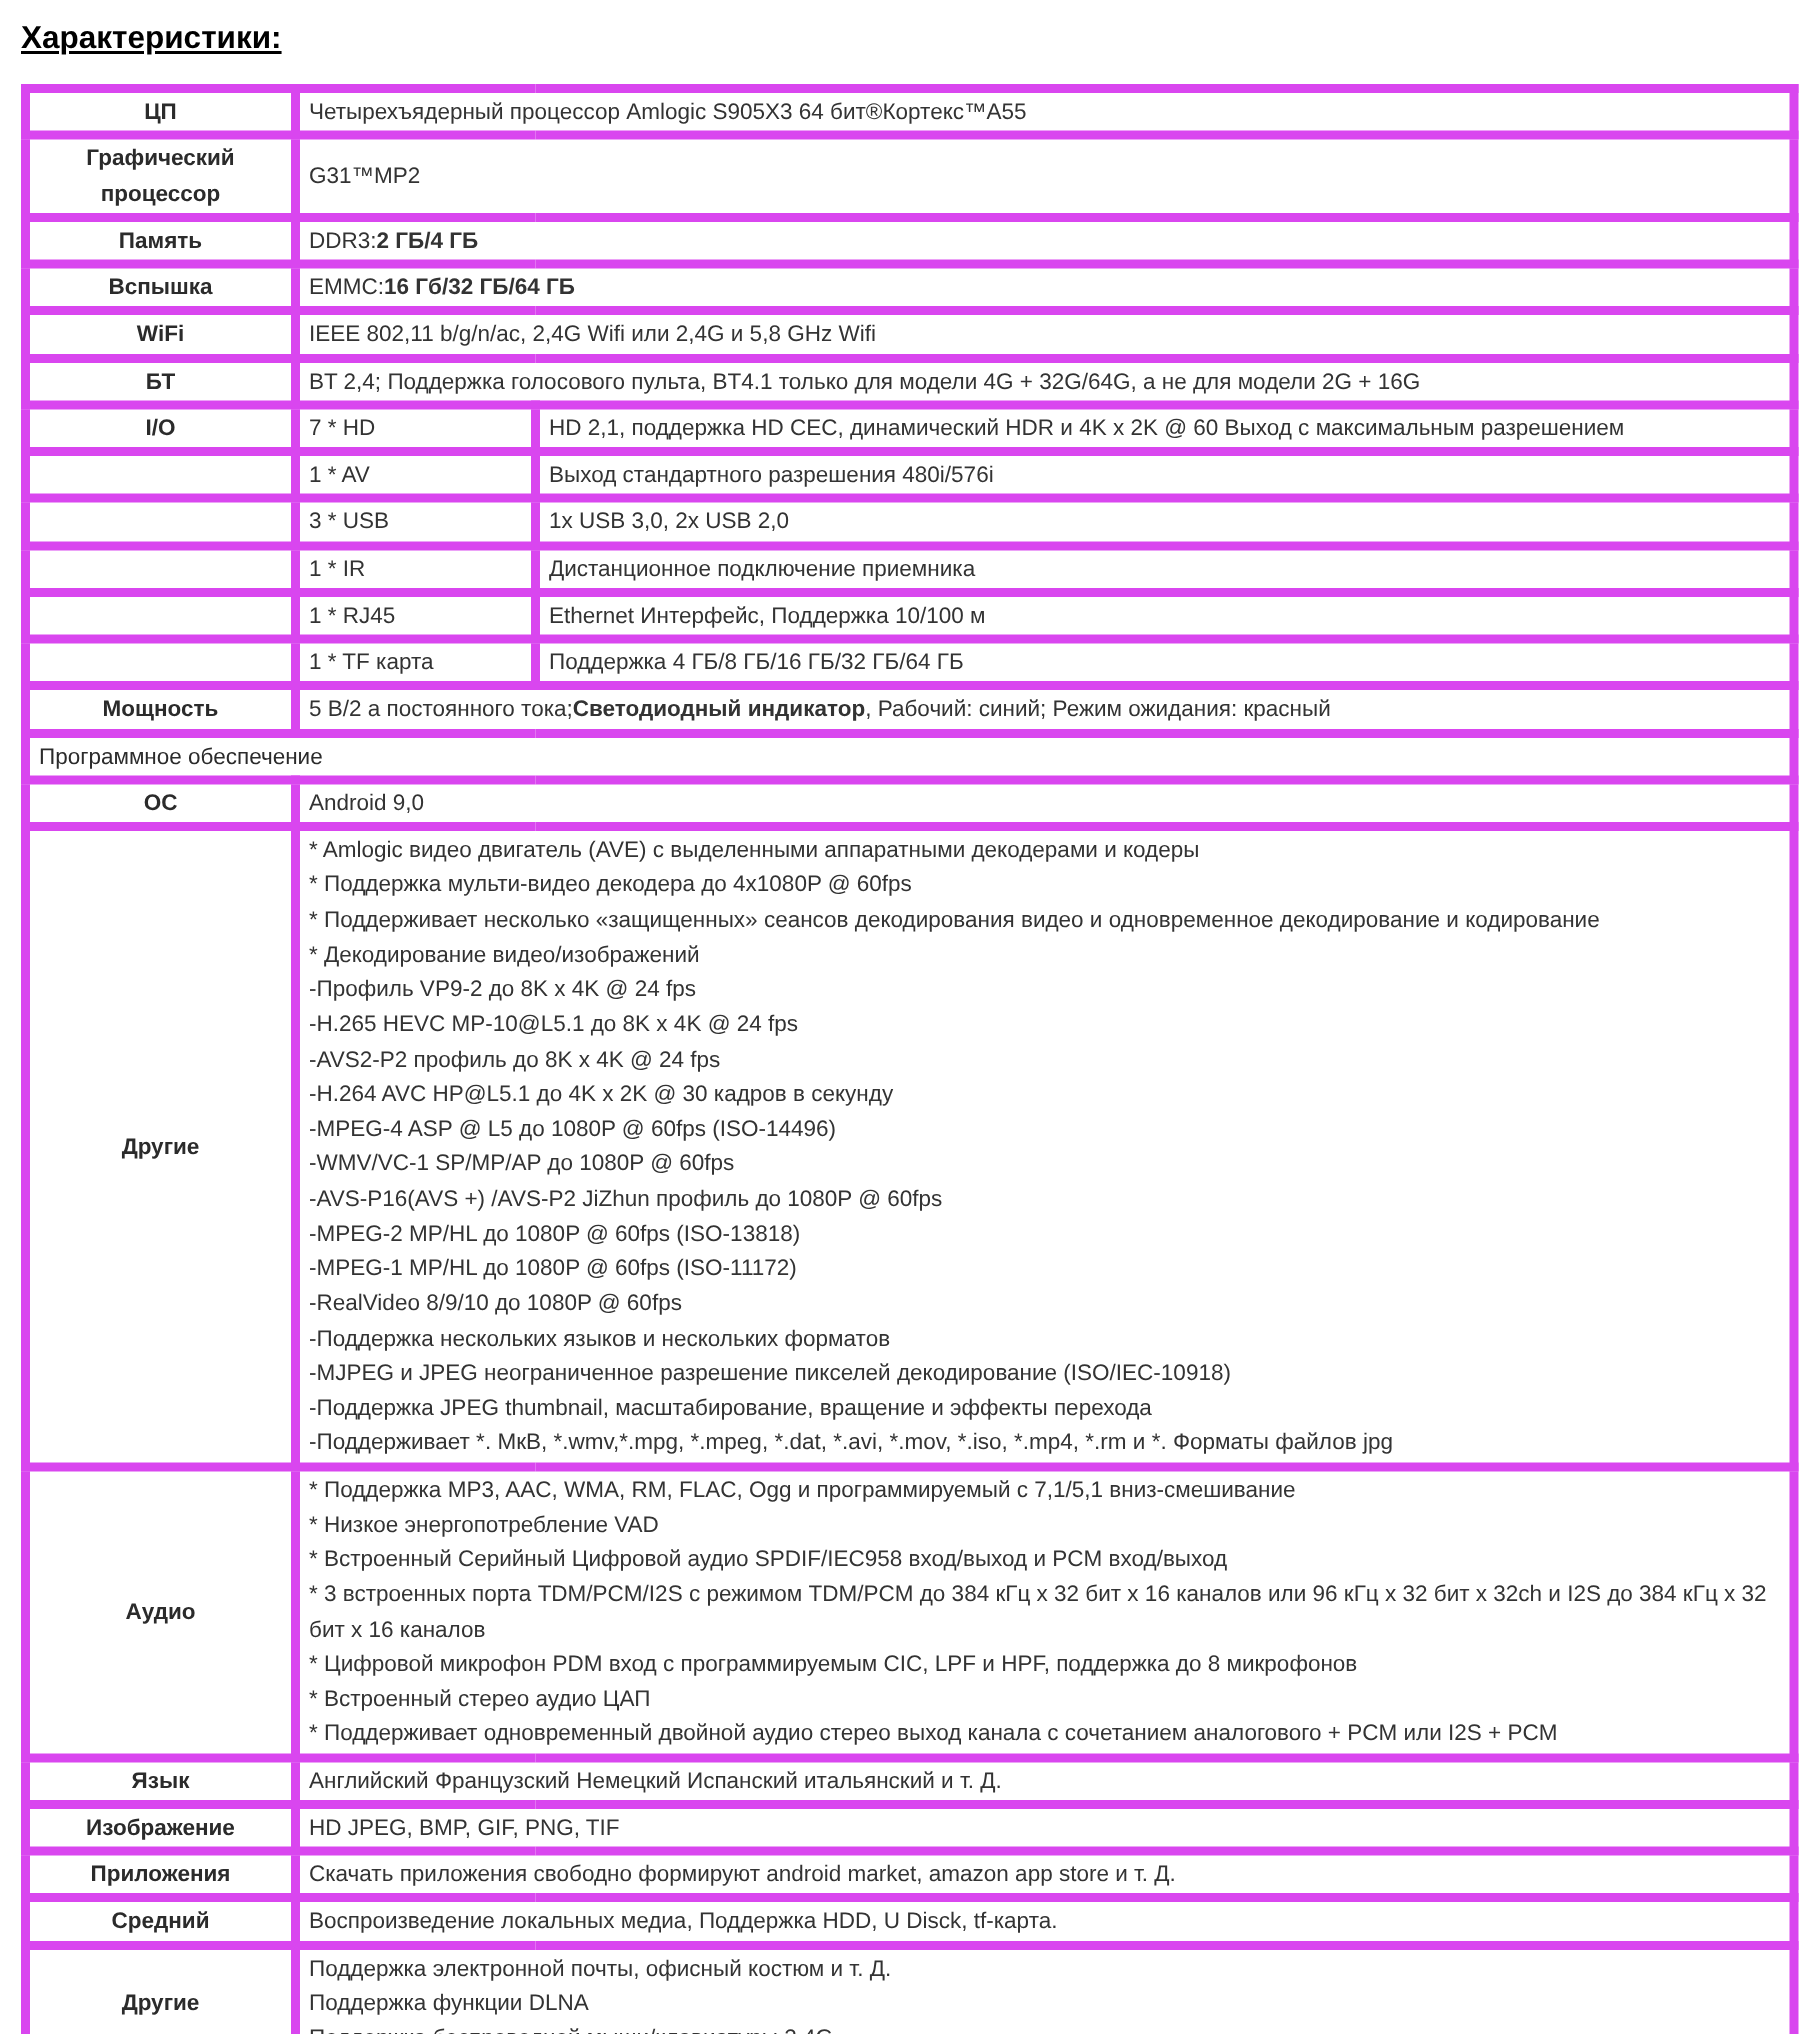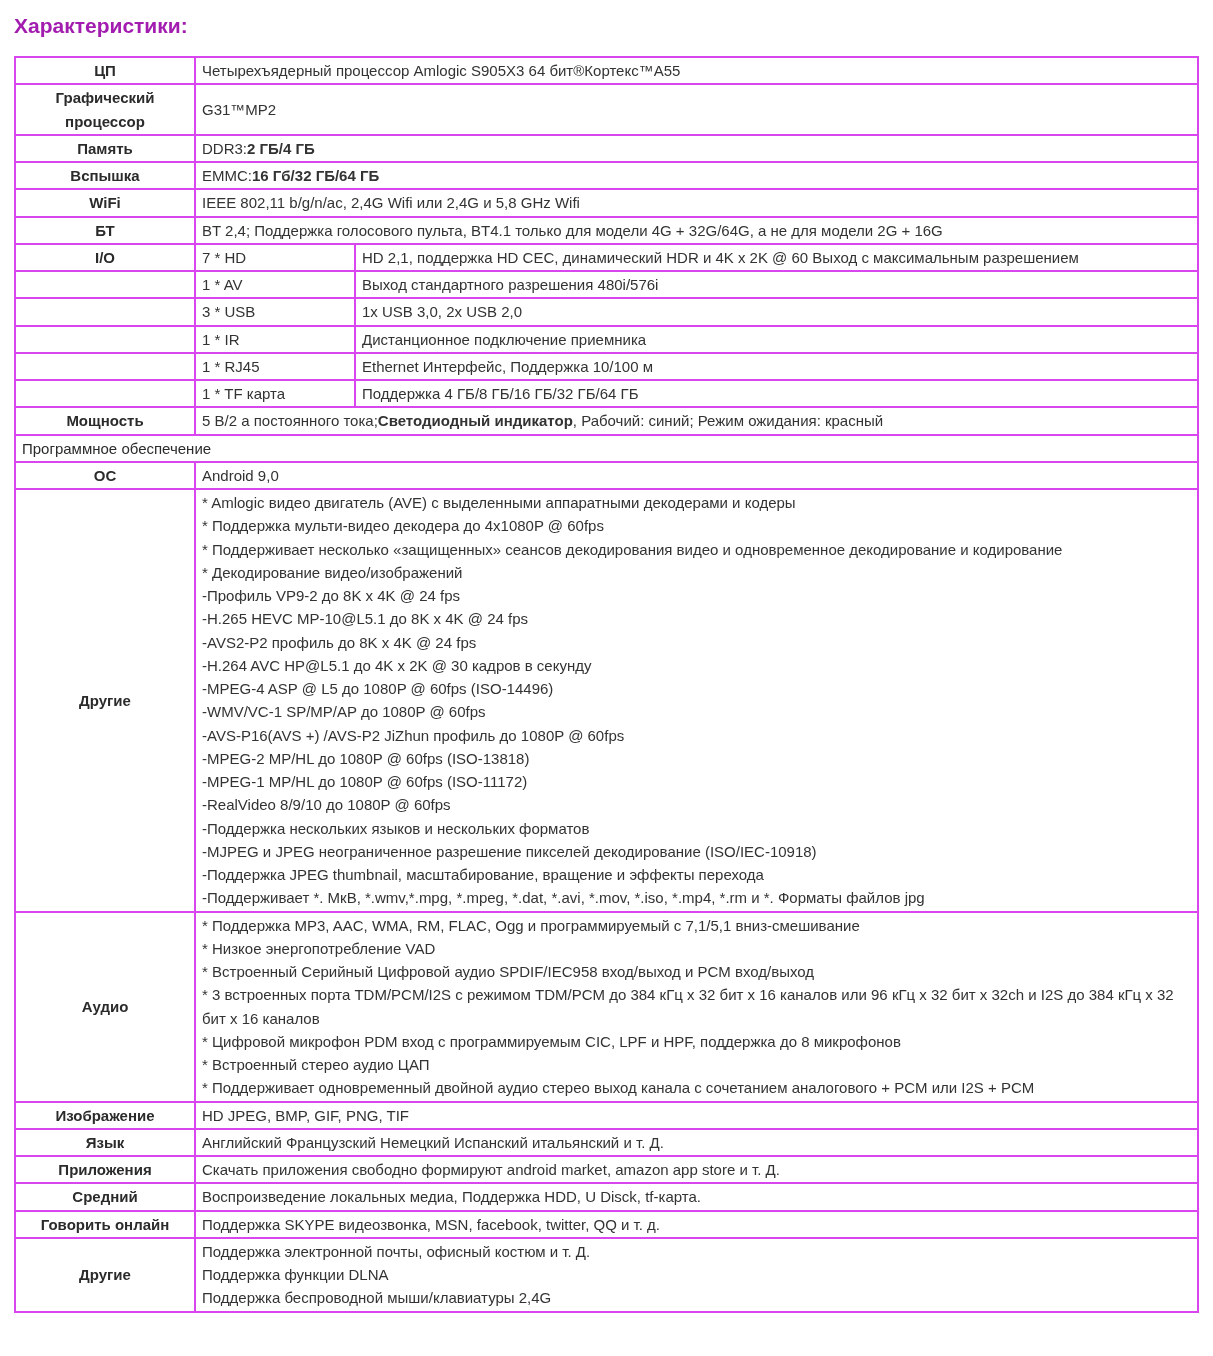--- a/index.html
+++ b/index.html
@@ -9,31 +9,32 @@
     color: #333333;
   }
   .page {
     width: 1185px;
     margin: 0 auto;
     padding: 10px 14px 20px 14px;
   }
   .title {
     font-size: 21px;
     font-weight: bold;
-    color: #a21caf;
+    color: #000000;
     margin: 4px 0 18px 0;
+    text-decoration: underline;
   }
   table.specs {
     border-collapse: collapse;
     width: 100%;
     font-size: 15px;
     table-layout: fixed;
   }
   table.specs td {
-    border: 2px solid #d946ef;
+    border: 6px solid #d946ef;
     padding: 1px 6px;
     line-height: 1.55;
     vertical-align: middle;
     word-wrap: break-word;
   }
   td.lbl {
     font-weight: bold;
     text-align: center;
     color: #2b2b2b;
   }
@@ -172,45 +173,41 @@
         <td class="val multiline" colspan="2">* Поддержка MP3, AAC, WMA, RM, FLAC, Ogg и программируемый с 7,1/5,1 вниз-смешивание
 * Низкое энергопотребление VAD
 * Встроенный Серийный Цифровой аудио SPDIF/IEC958 вход/выход и PCM вход/выход
 * 3 встроенных порта TDM/PCM/I2S с режимом TDM/PCM до 384 кГц x 32 бит x 16 каналов или 96 кГц x 32 бит x 32ch и I2S до 384 кГц x 32 бит x 16 каналов
 * Цифровой микрофон PDM вход с программируемым CIC, LPF и HPF, поддержка до 8 микрофонов
 * Встроенный стерео аудио ЦАП
 * Поддерживает одновременный двойной аудио стерео выход канала с сочетанием аналогового + PCM или I2S + PCM</td>
       </tr>
 
       <tr>
+        <td class="lbl">Язык</td>
+        <td class="val" colspan="2">Английский Французский Немецкий Испанский итальянский и т. Д.</td>
+      </tr>
+
+      <tr>
         <td class="lbl">Изображение</td>
         <td class="val" colspan="2">HD JPEG, BMP, GIF, PNG, TIF</td>
       </tr>
 
-      <tr>
-        <td class="lbl">Язык</td>
-        <td class="val" colspan="2">Английский Французский Немецкий Испанский итальянский и т. Д.</td>
-      </tr>
-
 
 
       <tr>
         <td class="lbl">Приложения</td>
         <td class="val" colspan="2">Скачать приложения свободно формируют android market, amazon app store и т. Д.</td>
       </tr>
 
       <tr>
         <td class="lbl">Средний</td>
         <td class="val" colspan="2">Воспроизведение локальных медиа, Поддержка HDD, U Disck, tf-карта.</td>
       </tr>
 
-      <tr>
-        <td class="lbl">Говорить онлайн</td>
-        <td class="val" colspan="2">Поддержка SKYPE видеозвонка, MSN, facebook, twitter, QQ и т. д.</td>
-      </tr>
 
       <tr>
         <td class="lbl">Другие</td>
         <td class="val multiline" colspan="2">Поддержка электронной почты, офисный костюм и т. Д.
 Поддержка функции DLNA
 Поддержка беспроводной мыши/клавиатуры 2,4G</td>
       </tr>
 
     </tbody>
   </table>

